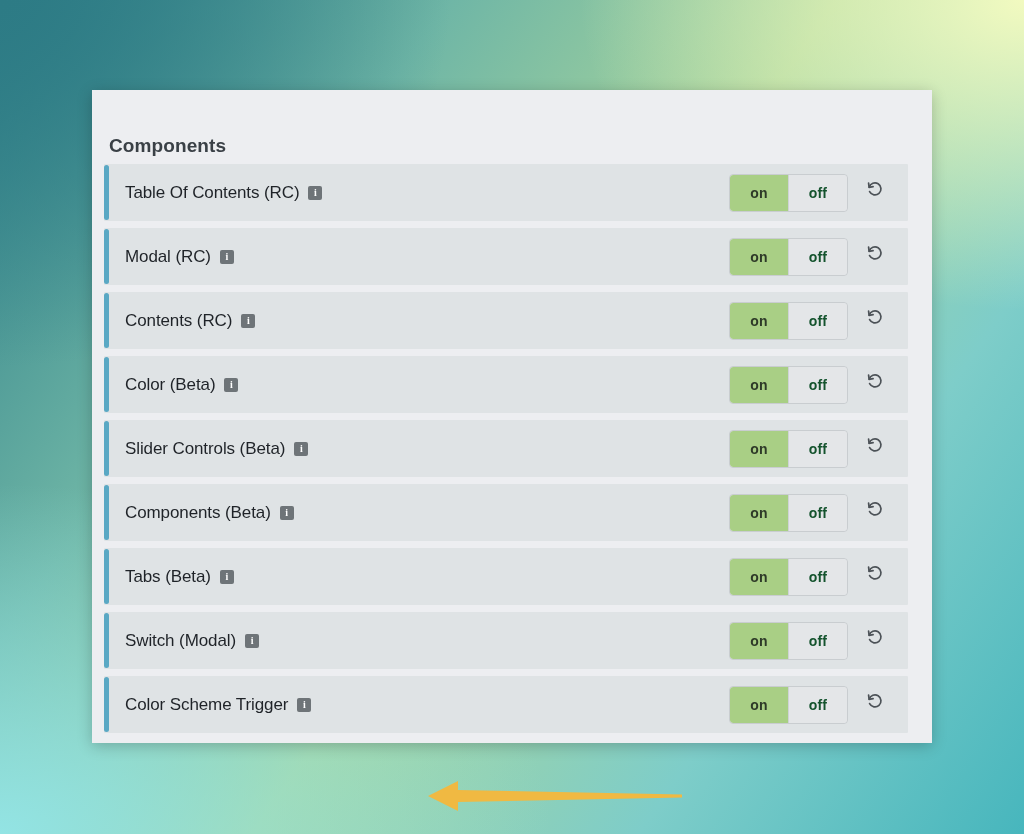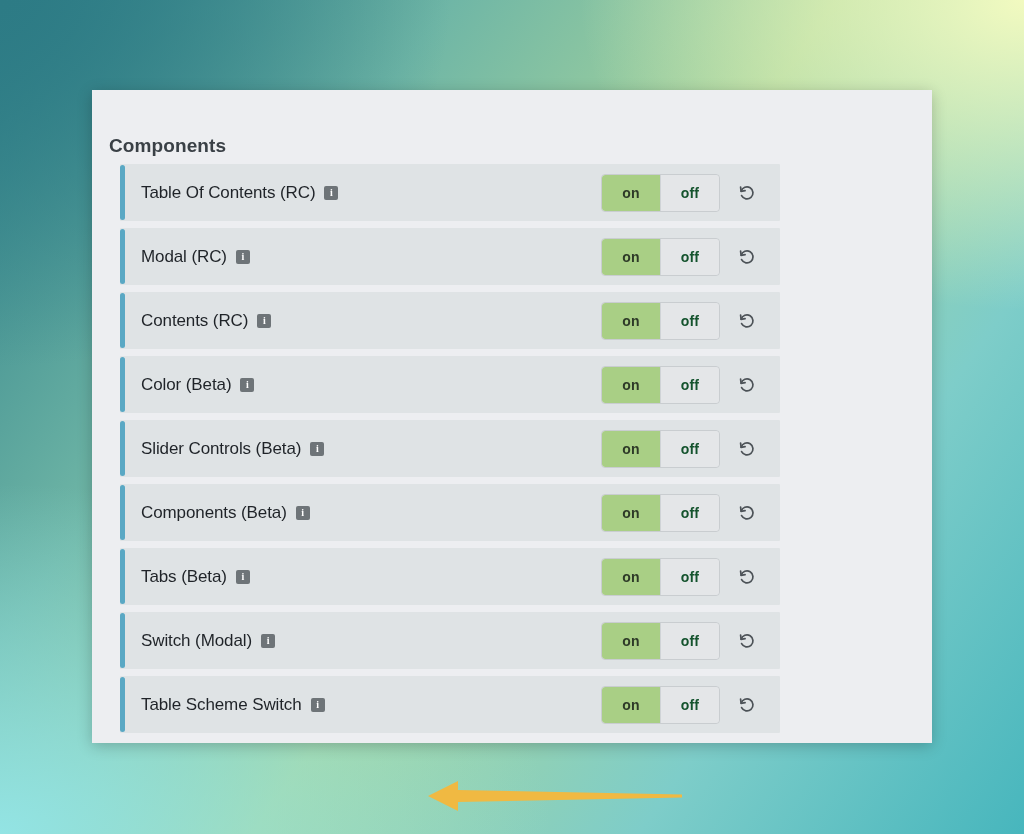--- a/index.html
+++ b/index.html
@@ -42,23 +42,23 @@
     left: 17px;
     top: 45px;
     font-size: 19px;
     font-weight: bold;
     color: #3a4046;
     letter-spacing: 0.1px;
   }
 
   #rows {
     position: absolute;
-    left: 28px;
+    left: 12px;
     top: 74px;
-    width: 660px;
+    width: 804px;
   }
 
   .row {
     position: relative;
     height: 57px;
     margin-bottom: 7px;
     background: #dfe3e5;
     display: flex;
     align-items: center;
     box-sizing: border-box;
@@ -104,21 +104,21 @@
     font-size: 10px;
     font-weight: bold;
     font-family: "Liberation Serif", serif;
     line-height: 1;
     flex: 0 0 auto;
   }
 
   
   .row-controls {
     display: flex;
-    align-items: center;
+    align-items: flex-start;
     flex: 0 0 auto;
     margin-right: 18px;
   }
 
   .toggle {
     display: flex;
     align-items: stretch;
     height: 36px;
     border: 1px solid #c9cdd0;
     border-radius: 4px;
@@ -330,21 +330,21 @@
         <svg width="20" height="20" viewBox="0 0 20 20" fill="none" stroke="#4c5257" stroke-width="1.7" stroke-linecap="round" stroke-linejoin="round">
           <path d="M4.2 8.2 A6 6 0 1 1 4.6 12.6"></path>
           <polyline points="8.1,7.6 4.1,8.3 3.6,4.2"></polyline>
         </svg>
       </div>
     </div>
       </div>
       <div class="row">
     <div class="row-accent"></div>
     <div class="row-label-wrap">
-      <span class="row-label">Table Scheme Switch</span>
+      <span class="row-label">Color Scheme Trigger</span>
       <span class="info-icon">i</span>
     </div>
     <div class="row-controls">
       <div class="toggle">
         <div class="seg seg-on">on</div>
         <div class="seg seg-off">off</div>
       </div>
       <div class="reset-btn">
         <svg width="20" height="20" viewBox="0 0 20 20" fill="none" stroke="#4c5257" stroke-width="1.7" stroke-linecap="round" stroke-linejoin="round">
           <path d="M4.2 8.2 A6 6 0 1 1 4.6 12.6"></path>

